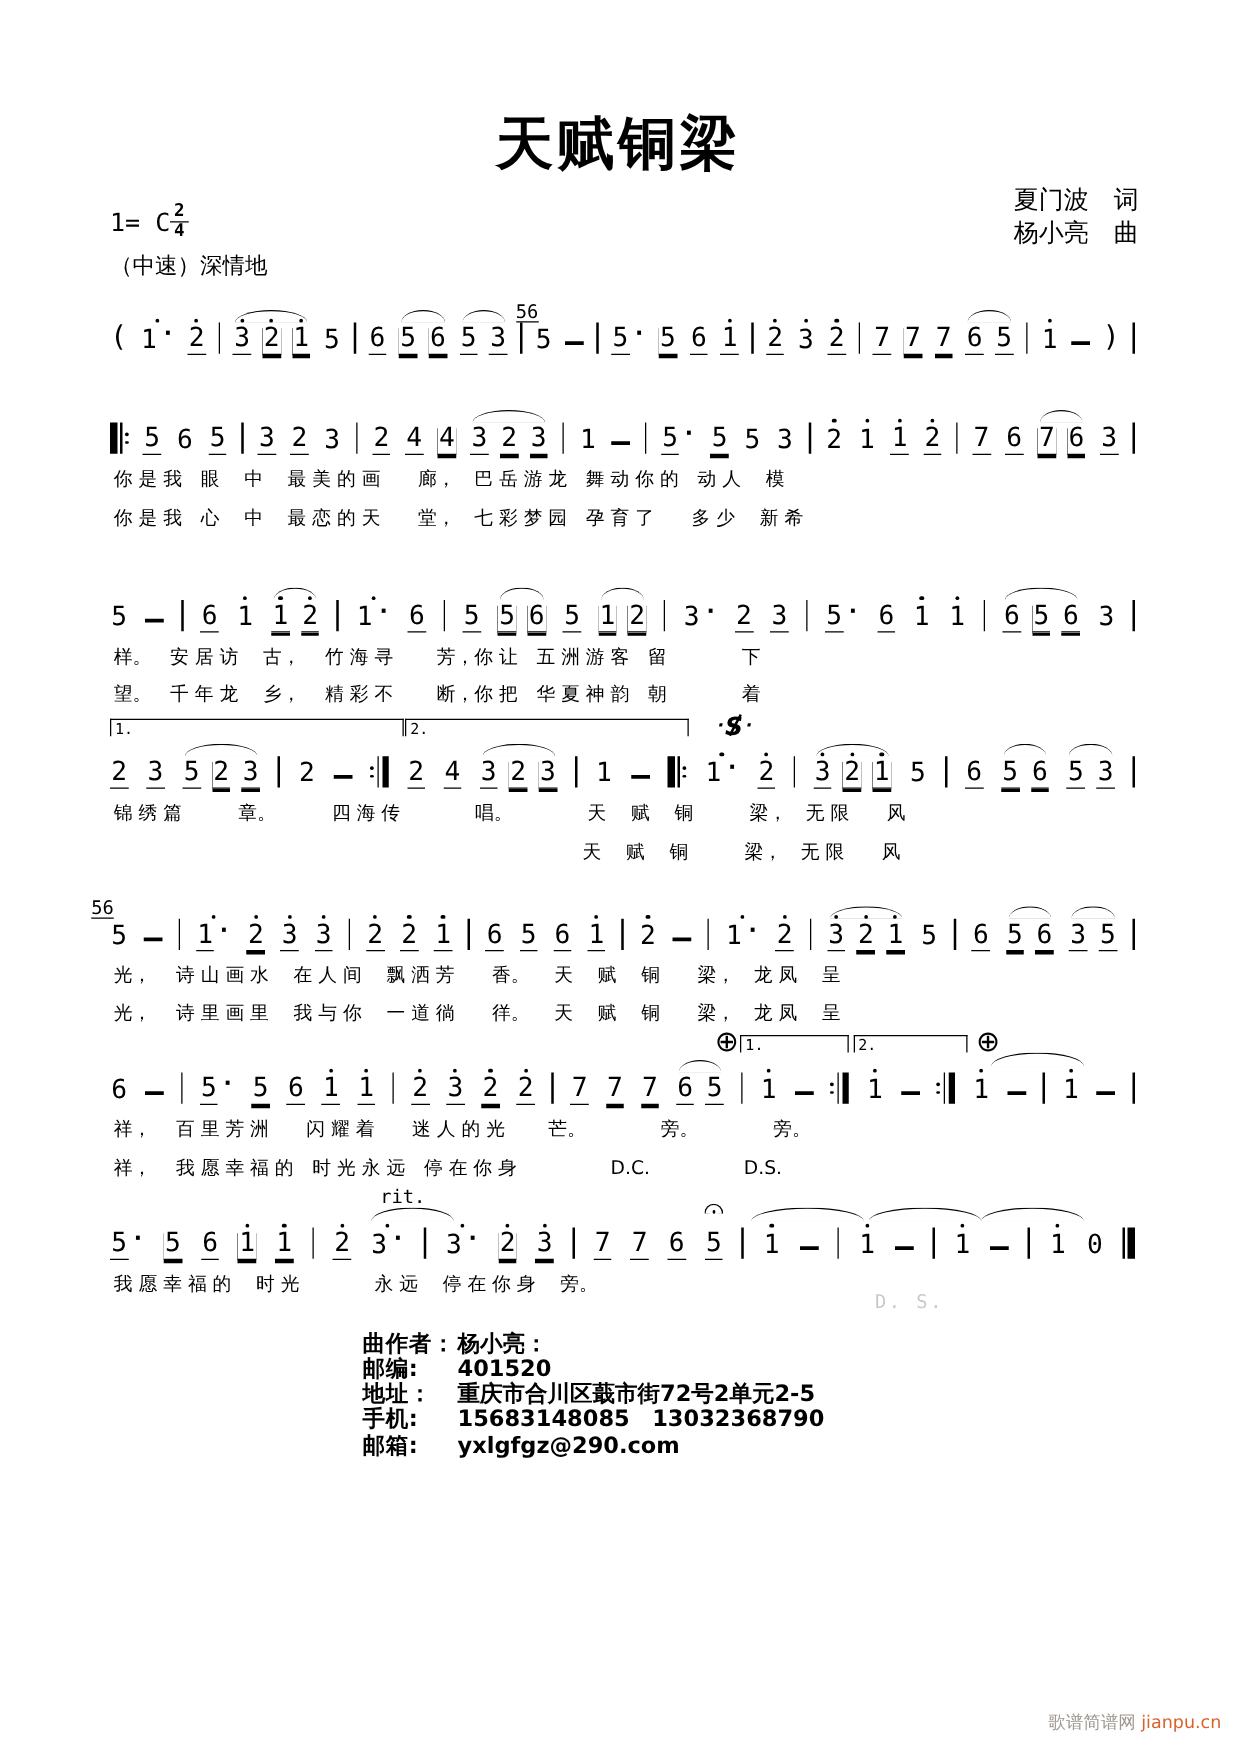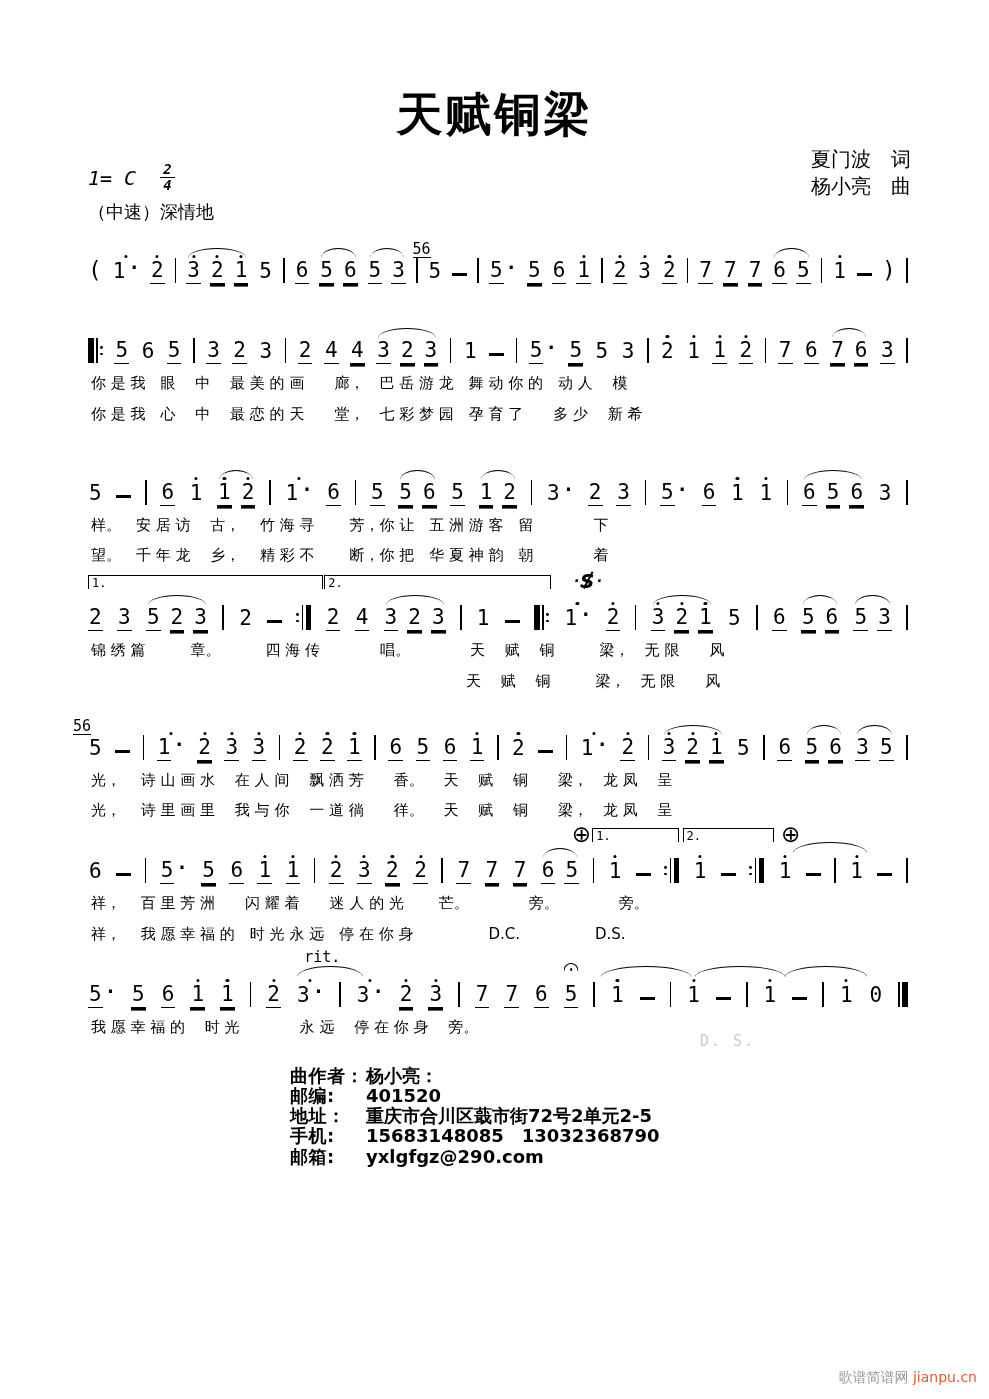--- a/index.html
+++ b/index.html
@@ -2,21 +2,21 @@
 <html><head>
 <meta charset="utf-8">
 <style>
   html,body{margin:0;padding:0;background:#fff;}
   body{width:989px;height:1399px;position:relative;overflow:hidden;
        font-family:"DejaVu Sans",sans-serif;color:#000;}
   .title{position:absolute;top:52px;left:0;width:100%;text-align:center;
          font-size:46px;font-weight:bold;letter-spacing:3px;margin-top:32px;}
   .credits{position:absolute;right:78px;top:146px;font-size:20px;line-height:1.35;text-align:left;}
   .keysig{position:absolute;left:88px;top:162px;font-size:20px;
-          font-family:"DejaVu Sans Mono",monospace;display:flex;align-items:center;gap:24px;font-style:italic;}
+          font-family:"DejaVu Sans Mono",monospace;display:flex;align-items:center;gap:0;}
   .frac{display:inline-flex;flex-direction:column;align-items:center;font-size:14px;
         line-height:1.1;font-weight:bold;}
   .frac .num{border-bottom:1.5px solid #000;padding:0 3px;}
   .tempo{position:absolute;left:88px;top:200px;font-size:18px;}
 
   .music{position:absolute;left:88px;top:236px;width:820px;}
   .system{position:relative;}
   .s1{margin-top:14px}.s2{margin-top:46px}.s3{margin-top:46px}.s4{margin-top:30px}
   .s5{margin-top:34px}.s6{margin-top:28px}.s7{margin-top:28px}
   .nwrap{position:relative;}

